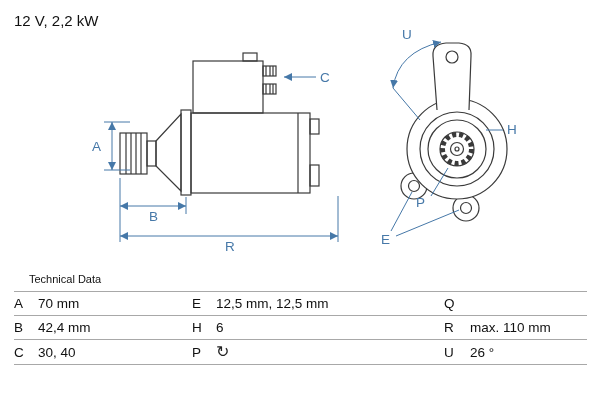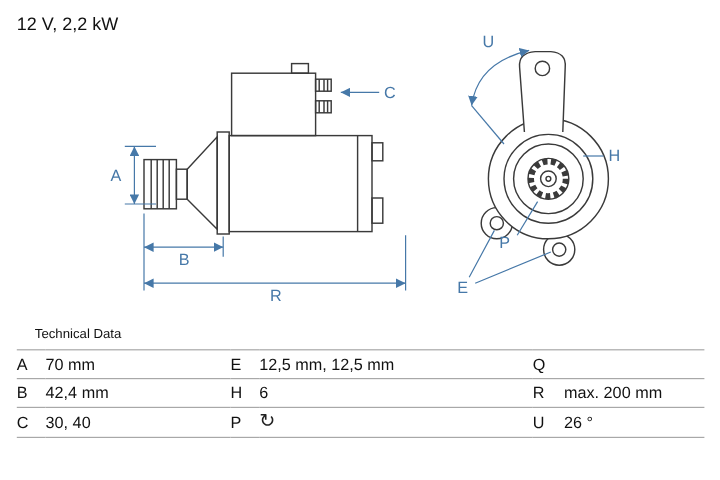--- a/index.html
+++ b/index.html
@@ -116,21 +116,21 @@
           <td class="v">12,5 mm, 12,5 mm</td>
           <td class="k">Q</td>
           <td class="v"></td>
         </tr>
         <tr>
           <td class="k">B</td>
           <td class="v">42,4 mm</td>
           <td class="k">H</td>
           <td class="v">6</td>
           <td class="k">R</td>
-          <td class="v">max. 200 mm</td>
+          <td class="v">max. 110 mm</td>
         </tr>
         <tr>
           <td class="k">C</td>
           <td class="v">30, 40</td>
           <td class="k">P</td>
           <td class="v">
             <span class="rot">↻</span>
           </td>
           <td class="k">U</td>
           <td class="v">26 °</td>

